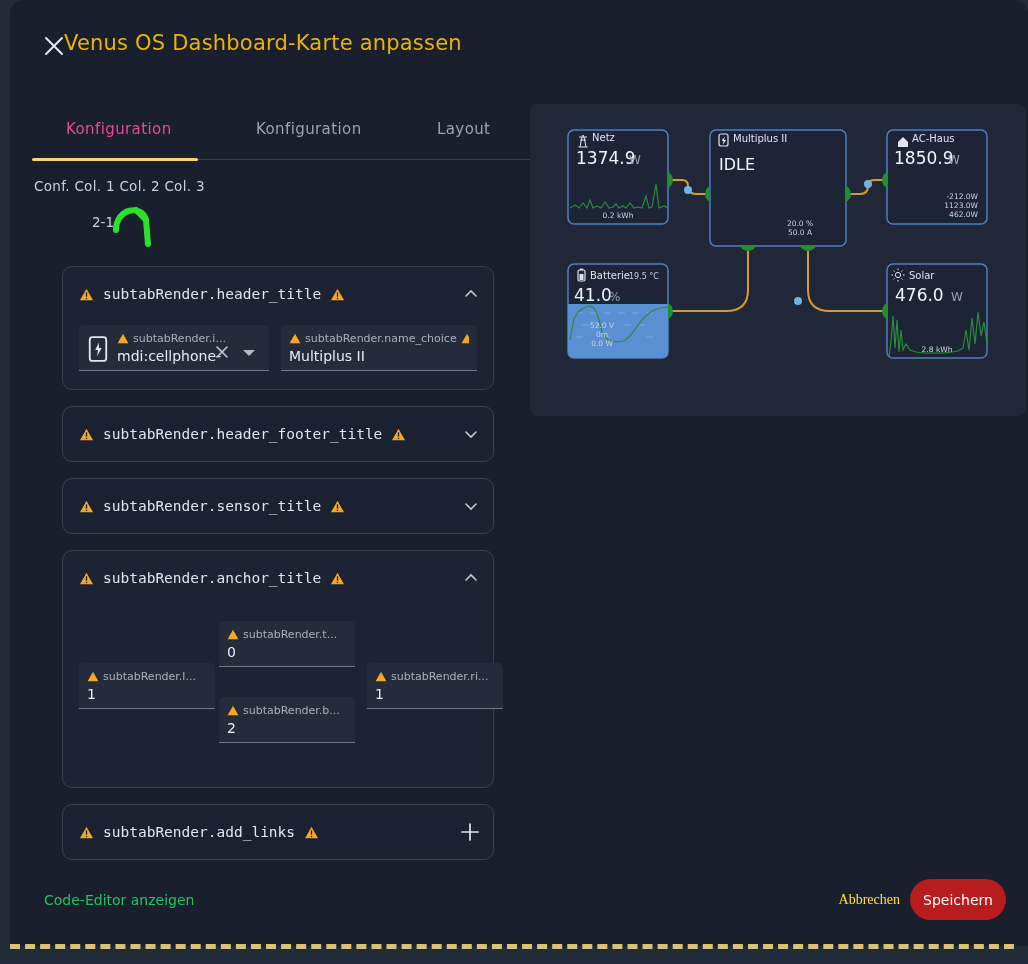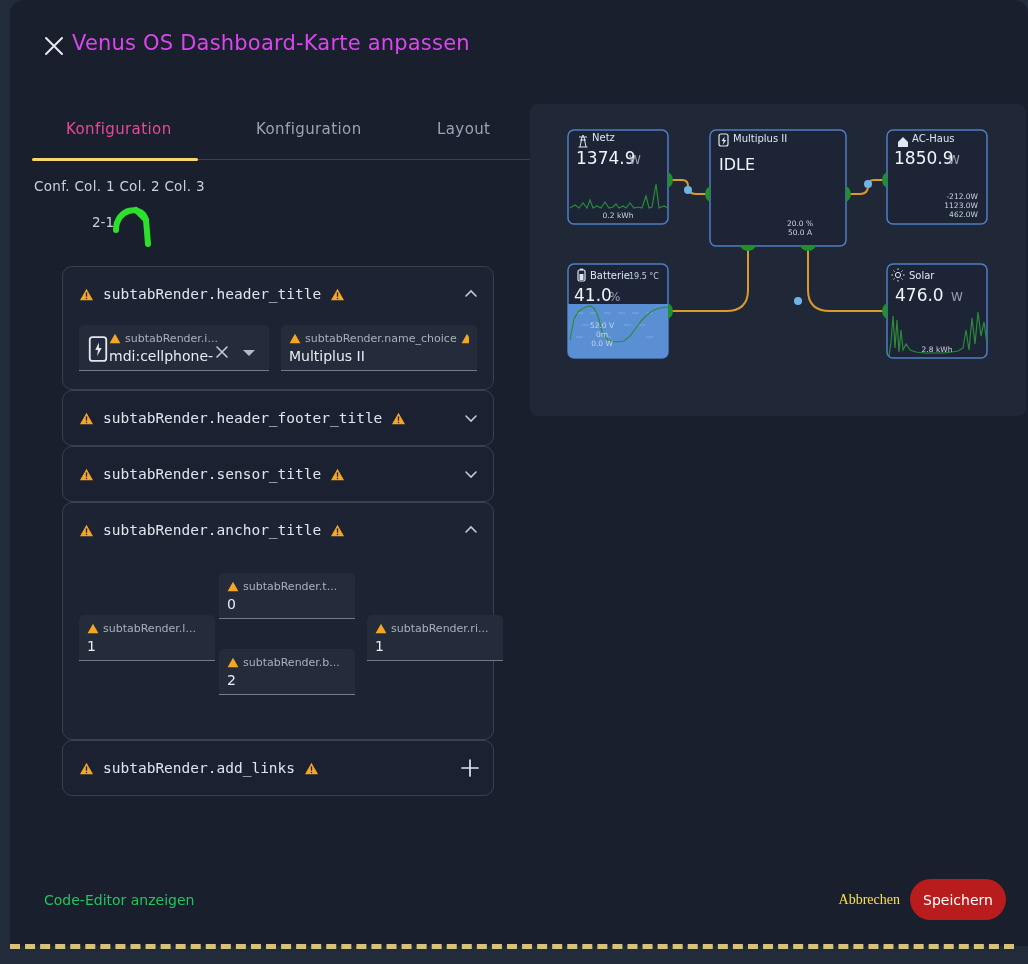--- a/index.html
+++ b/index.html
@@ -6,56 +6,56 @@
   body{width:1028px;height:964px;overflow:hidden;font-family:"DejaVu Sans","Liberation Sans",sans-serif;}
   #root{position:relative;width:1028px;height:964px;background:#222b39;}
   
   .dialog{position:absolute;left:10px;top:0;width:1018px;height:946px;background:#191f2c;
           border-radius:14px 14px 0 0;overflow:hidden;}
   .dashed-bottom{position:absolute;left:10px;top:944px;width:1004px;height:0;
           border-top:5px dashed #d7c27a;}
   .titlebar{position:absolute;left:0;top:0;width:100%;height:92px;}
   .close-btn{position:absolute;left:32px;top:34px;width:24px;height:24px;cursor:pointer;}
   .close-btn svg{display:block;}
-  .dlg-title{position:absolute;left:62px;top:31px;font-size:21px;color:#d946ef;letter-spacing:.2px;}
+  .dlg-title{position:absolute;left:54px;top:31px;font-size:21px;color:#eab308;letter-spacing:.2px;}
 
   
   .tabs{position:absolute;left:22px;top:112px;width:968px;height:48px;}
   .tab{position:absolute;top:0;font-size:15px;color:#9aa4b4;letter-spacing:.4px;cursor:pointer;
        padding:8px 0;}
   .tab.active{color:#ec4899;text-align:center;}
   .tabline{position:absolute;left:22px;top:159px;width:968px;height:1px;background:#3a4251;}
   .tabline-active{position:absolute;left:22px;top:158px;width:166px;height:3px;background:#f5d76e;border-radius:2px;}
 
   
   .collegend{position:absolute;left:24px;top:178px;font-size:13.5px;color:#c9d1de;letter-spacing:.3px;}
   .rowlabel{position:absolute;left:38px;top:214px;font-size:13.5px;color:#c9d1de;margin-left:44px;}
   .annot{position:absolute;left:98px;top:196px;width:60px;height:56px;pointer-events:none;}
 
   
   .acc-wrap{position:absolute;left:52px;top:266px;width:432px;}
-  .acc{position:relative;margin-bottom:0;border:1px solid #39404e;border-radius:10px;
+  .acc{position:relative;margin-bottom:16px;border:1px solid #39404e;border-radius:10px;
        background:#1b2130;}
   .acc.open{background:#1d2332;}
   .acc-head{position:relative;height:54px;display:flex;align-items:center;padding:0 16px;cursor:pointer;}
   .acc-title{font-family:"DejaVu Sans Mono","Liberation Mono",monospace;font-size:14.5px;color:#dfe5ee;
              letter-spacing:0px;margin:0 9px;}
   .warn{width:15px;height:13px;flex:0 0 auto;}
   .chev{position:absolute;right:14px;top:19px;width:16px;height:16px;}
   .plus{position:absolute;right:12px;top:16px;width:22px;height:22px;}
 
   .acc-body{padding:4px 16px 18px 16px;}
   .fields{display:flex;gap:12px;}
   .field{position:relative;background:#242b3a;border-bottom:1px solid #737b8a;border-radius:5px 5px 0 0;
          padding:7px 8px 6px 8px;box-sizing:border-box;}
   .field-lbl{display:flex;align-items:center;font-size:11px;color:#a8b0bd;white-space:nowrap;overflow:hidden;}
   .field-lbl .warn{width:12px;height:11px;margin-right:4px;}
   .field-lbl .warn.tr{margin-left:4px;margin-right:0;}
   .field-val{font-size:14px;color:#e8ecf3;margin-top:3px;white-space:nowrap;overflow:hidden;}
-  .f-icon{width:196px;display:flex;align-items:center;}
+  .f-icon{width:196px;display:flex;align-items:center;gap:8px;}
   .icon-box{width:22px;height:26px;flex:0 0 auto;margin-top:2px;}
   .iconfield-inner{flex:1 1 auto;min-width:0;}
   .clear-x{position:absolute;right:40px;top:20px;width:14px;height:14px;cursor:pointer;}
   .drop-caret{position:absolute;right:14px;top:25px;width:0;height:0;border-left:6px solid transparent;
               border-right:6px solid transparent;border-top:6px solid #b3bac6;cursor:pointer;}
   .f-name{width:196px;}
 
   
   .anchor-grid{position:relative;height:160px;}
   .a-f{position:absolute;width:136px;}

